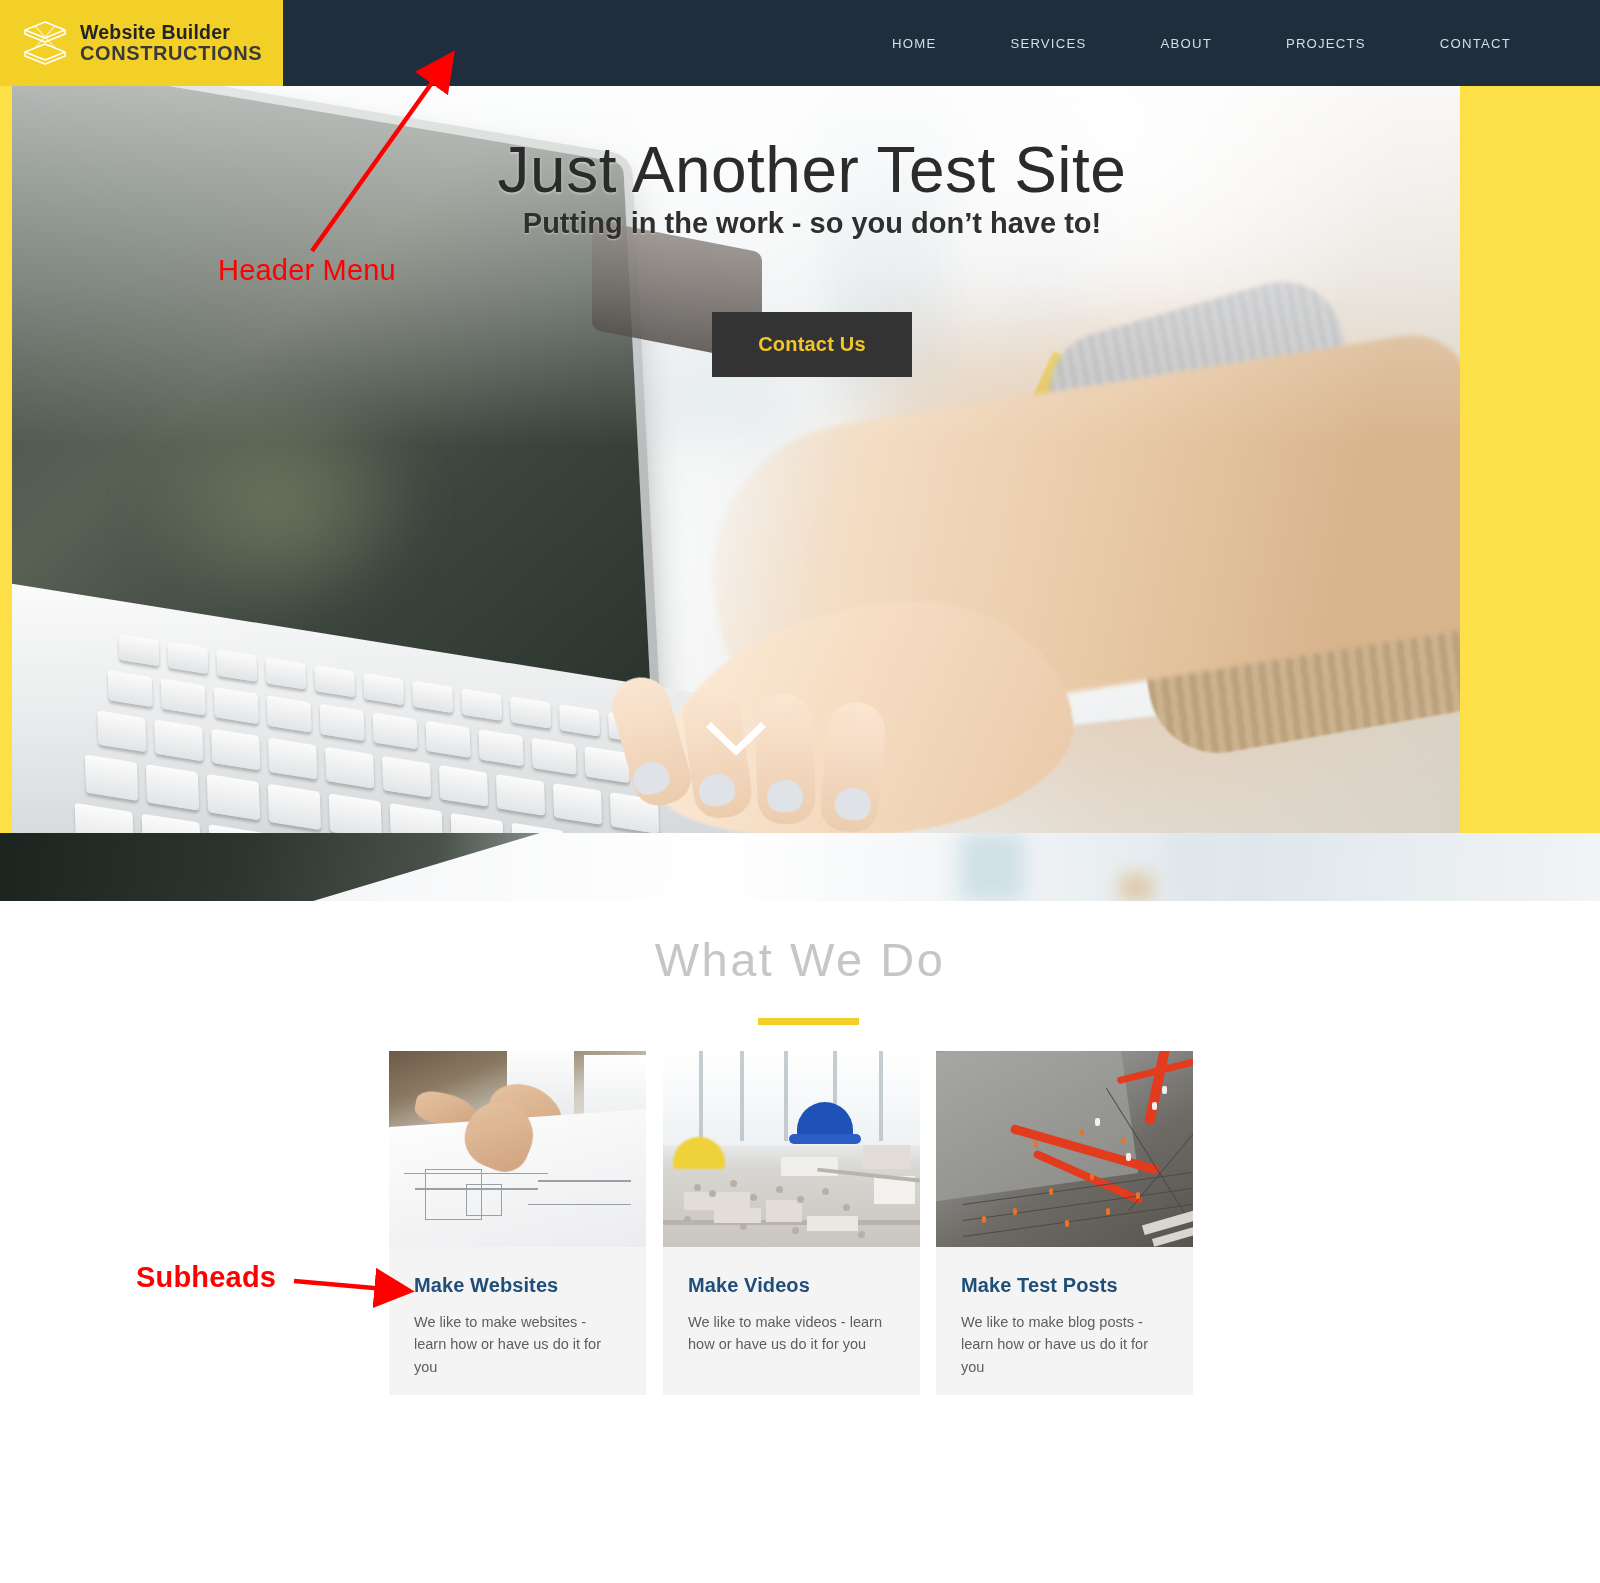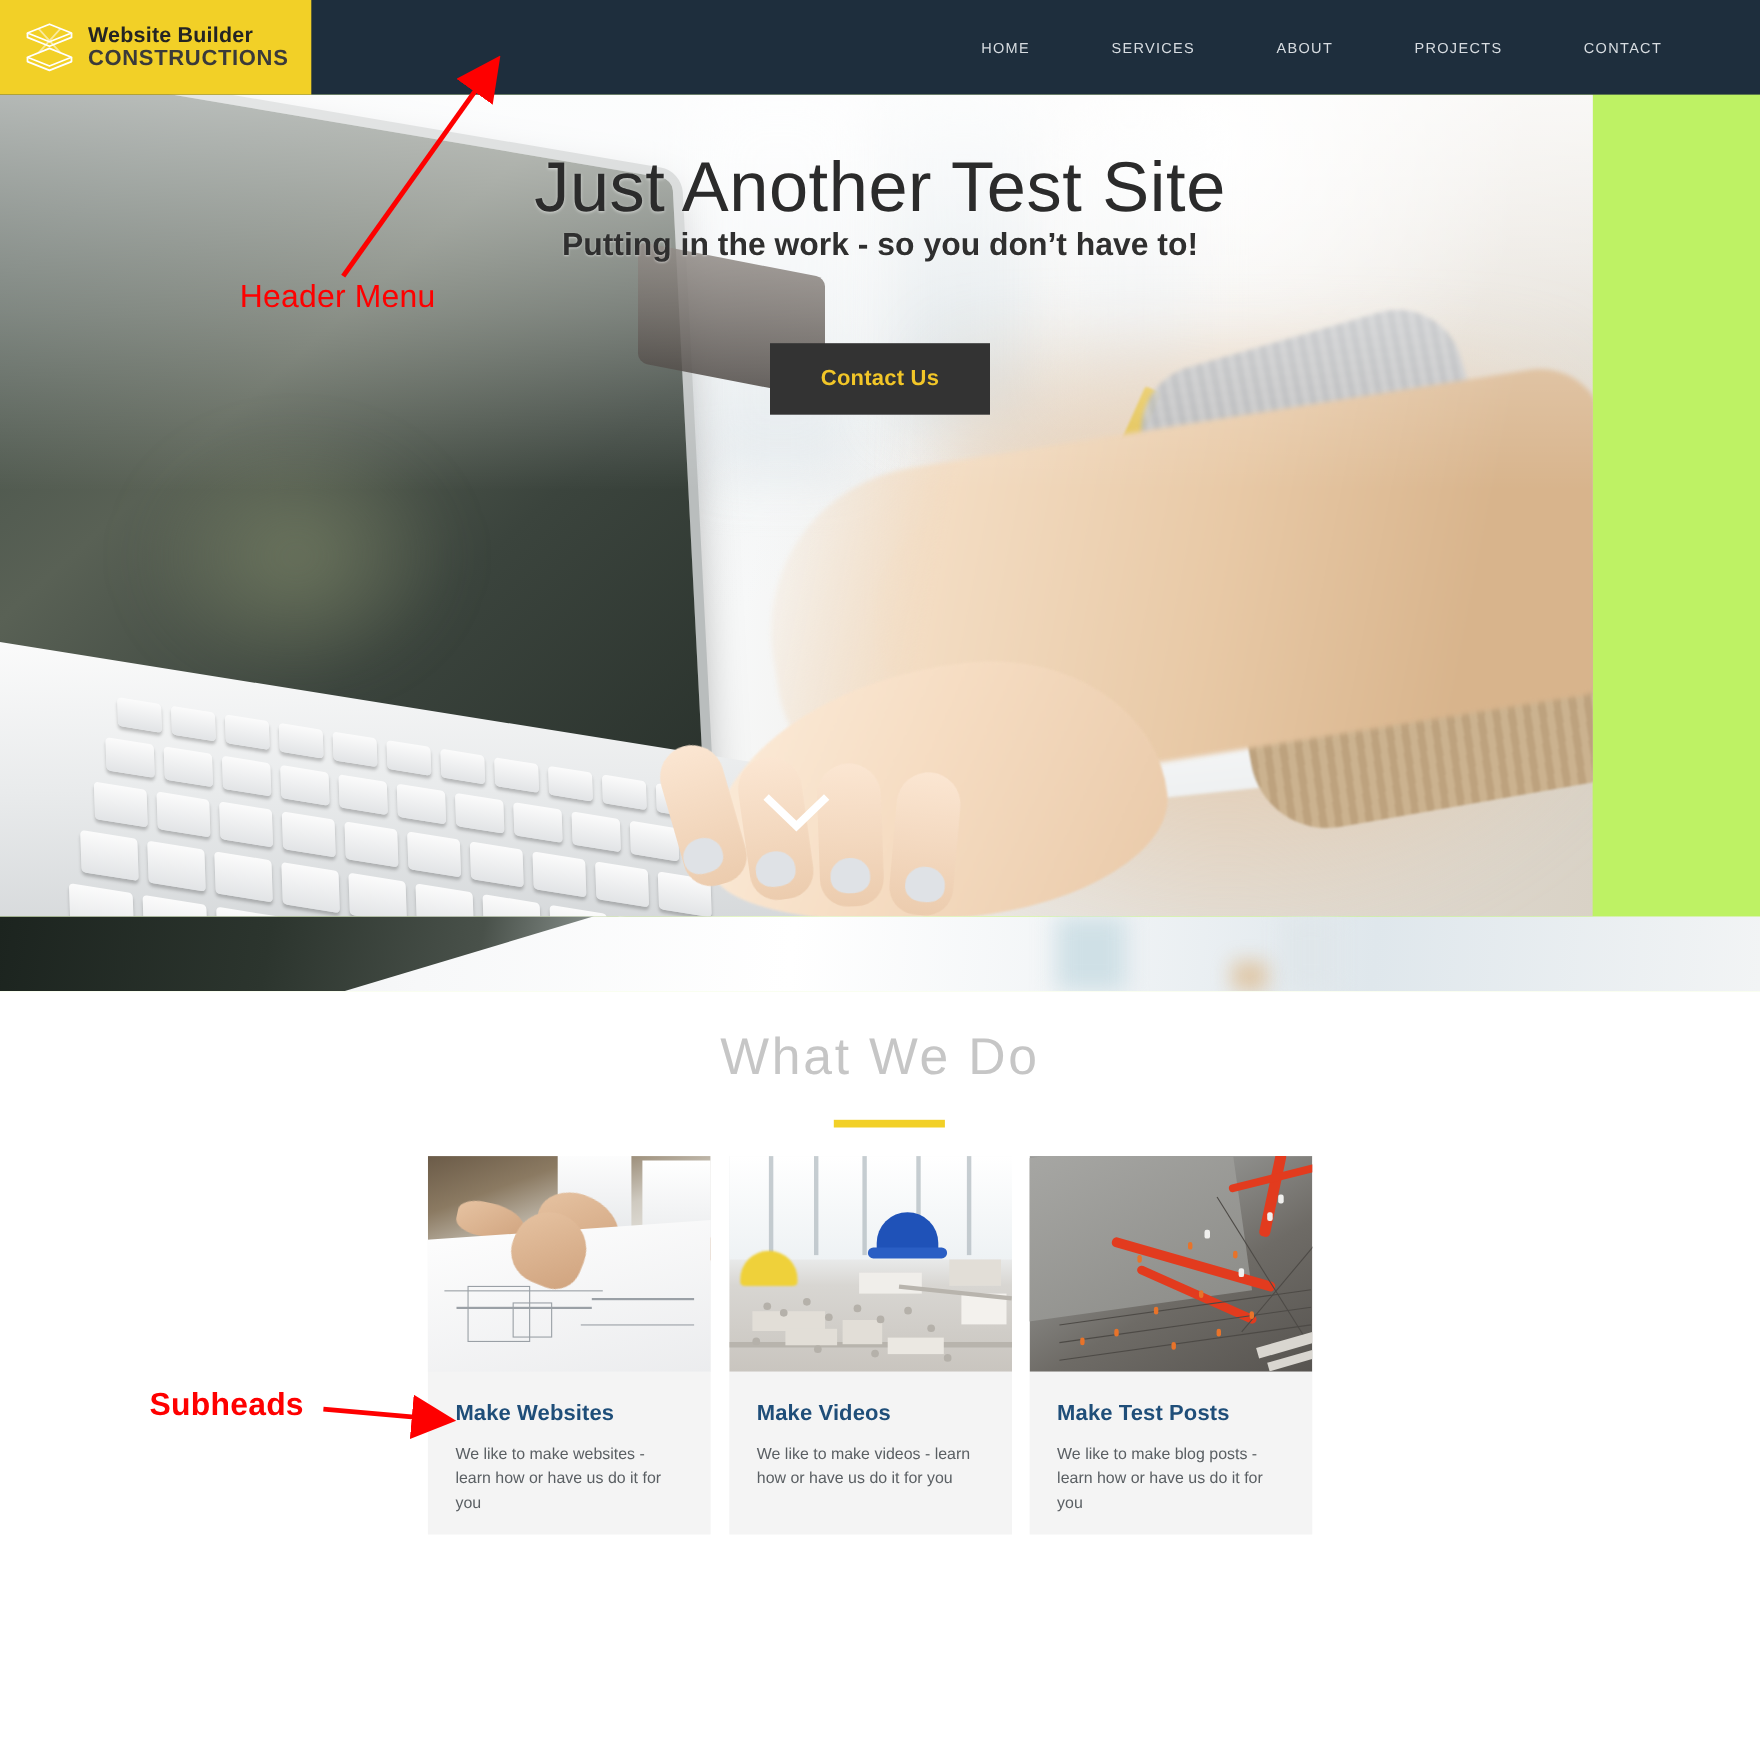--- a/index.html
+++ b/index.html
@@ -3,21 +3,21 @@
 <meta charset="utf-8">
 <style>
   * { box-sizing: border-box; margin: 0; padding: 0; }
   html, body {
     width: 1600px;
     height: 1583px;
     font-family: "Liberation Sans", sans-serif;
     background: #ffffff;
     overflow: hidden;
   }
-  .page { position: relative; width: 1600px; height: 1583px; background: #bef264; }
+  .page { position: relative; width: 1600px; height: 1583px; background: #fde047; }
 
   
   .header {
     position: absolute; left: 0; top: 0; width: 1600px; height: 86px;
     background: #1e2e3d; z-index: 30;
   }
   .logo-block {
     position: absolute; left: 0; top: 0; width: 283px; height: 86px;
     background: #f2d027; display: flex; align-items: center; padding-left: 22px;
   }
@@ -34,21 +34,21 @@
     position: absolute; right: 52px; top: 0; height: 86px;
     display: flex; align-items: center; gap: 0;
   }
   .nav a {
     color: #d8dde2; font-size: 13.2px; letter-spacing: 1.2px;
     text-decoration: none; padding: 0 37px; white-space: nowrap; text-align: right;
   }
 
   
   .hero {
-    position: absolute; left: 0; top: 86px; width: 1448px; height: 747px;
+    position: absolute; left: 12px; top: 86px; width: 1448px; height: 747px;
     overflow: hidden;
   }
   .hero-photo { position: absolute; inset: 0; }
   
   .bg-office {
     position: absolute; inset: 0;
     background:
       linear-gradient(180deg, rgba(255,255,255,.55) 0%, rgba(255,255,255,.10) 30%, rgba(255,255,255,0) 55%),
       radial-gradient(circle at 76% 6%, #ffffff 0%, rgba(255,255,255,0) 22%),
       radial-gradient(ellipse at 30% 8%, #eef2f5 0%, rgba(238,242,245,0) 45%),

